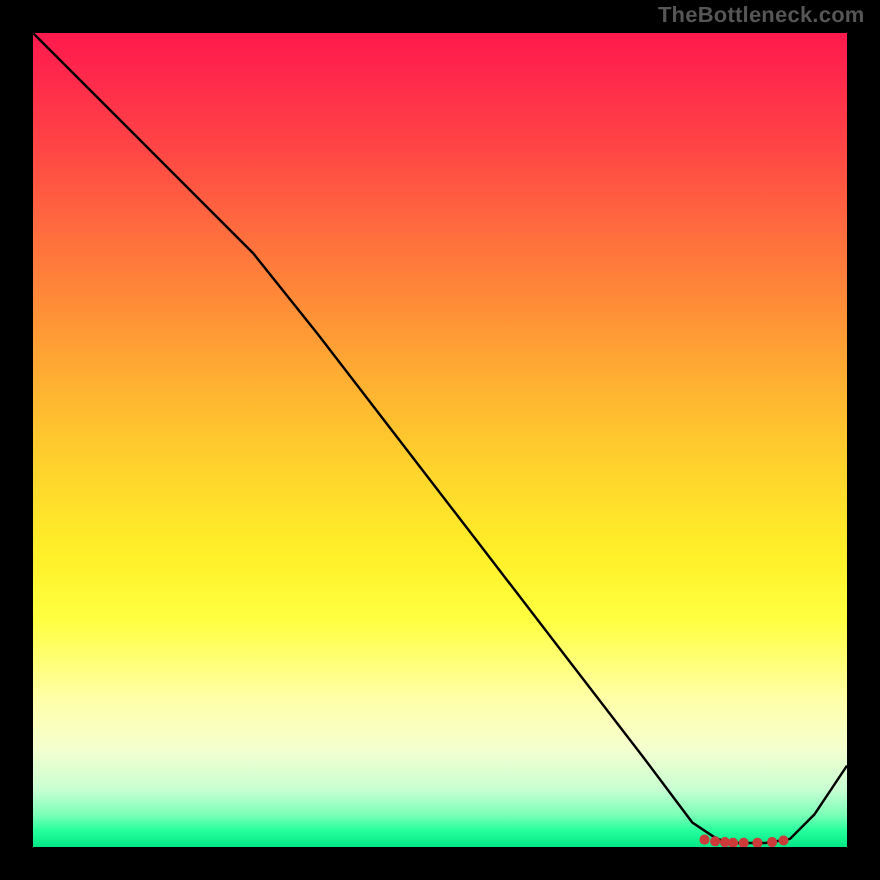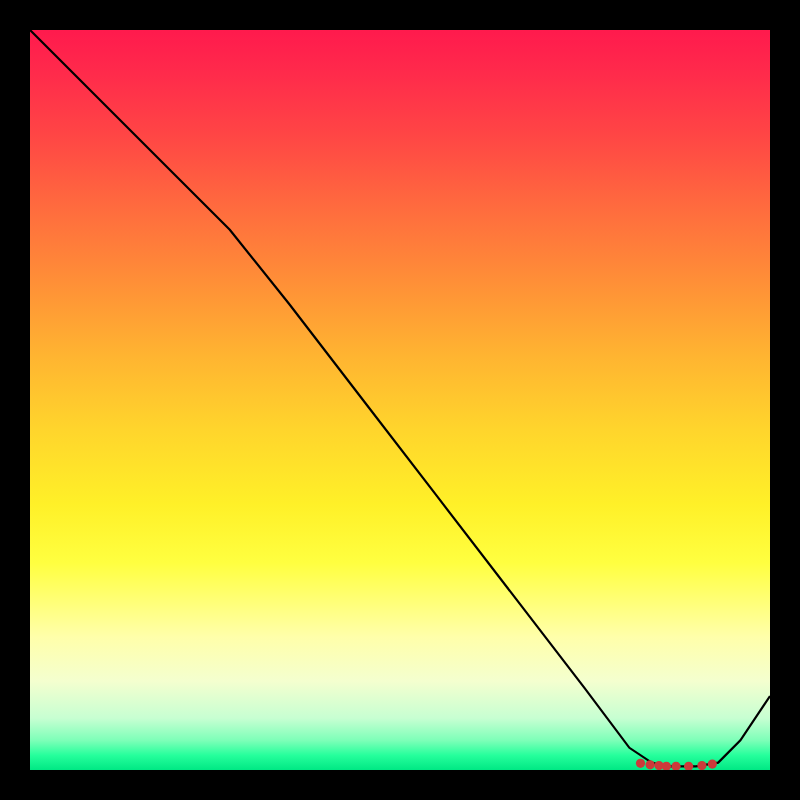--- a/index.html
+++ b/index.html
@@ -39,20 +39,21 @@
       #00e884 100%
     );
   }
   svg.curve { position: absolute; left: 0; top: 0; width: 740px; height: 740px; }
   .line { fill: none; stroke: #000; stroke-width: 2.2; }
   .dot { fill: #cc3a3a; }
 </style>
 </head>
 <body>
 <div class="wrap">
+  <div class="watermark">TheBottleneck.com</div>
   <div class="plot">
     <svg class="curve" viewBox="0 0 740 740">
       <path id="curve-path" class="line" d="M0.00 0.00 L74.00 74.00 L148.00 148.00 L199.80 199.80 L259.00 273.80 L333.00 370.00 L407.00 466.20 L481.00 562.40 L555.00 658.60 L599.40 717.80 L621.60 732.60 L636.40 736.30 L651.20 736.30 L666.00 736.30 L688.20 732.60 L710.40 710.40 L740.00 666.00"></path>
       <g id="dot-group">
           <circle cx="610.50" cy="733.34" r="4.6" class="dot"></circle>
           <circle cx="620.12" cy="734.82" r="4.6" class="dot"></circle>
           <circle cx="629.00" cy="735.56" r="4.6" class="dot"></circle>
           <circle cx="636.40" cy="736.30" r="4.6" class="dot"></circle>
           <circle cx="646.02" cy="736.30" r="4.6" class="dot"></circle>
           <circle cx="658.60" cy="736.30" r="4.6" class="dot"></circle>

